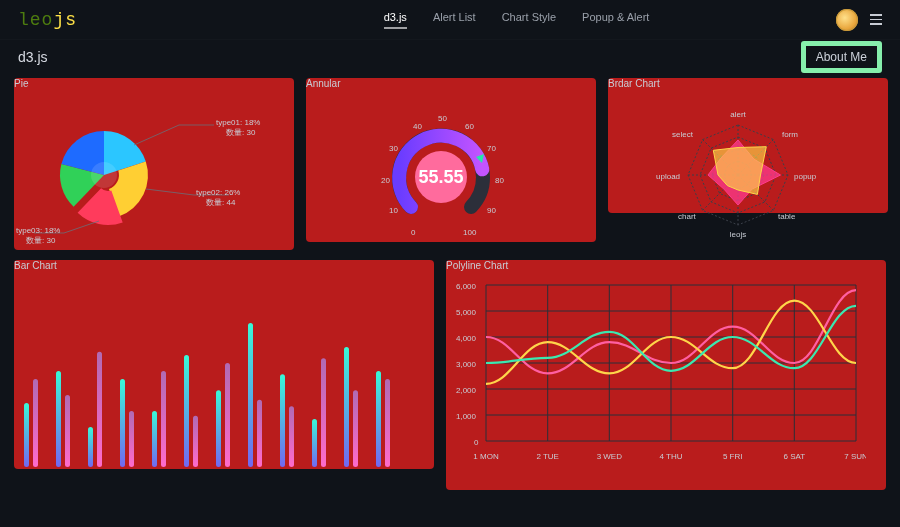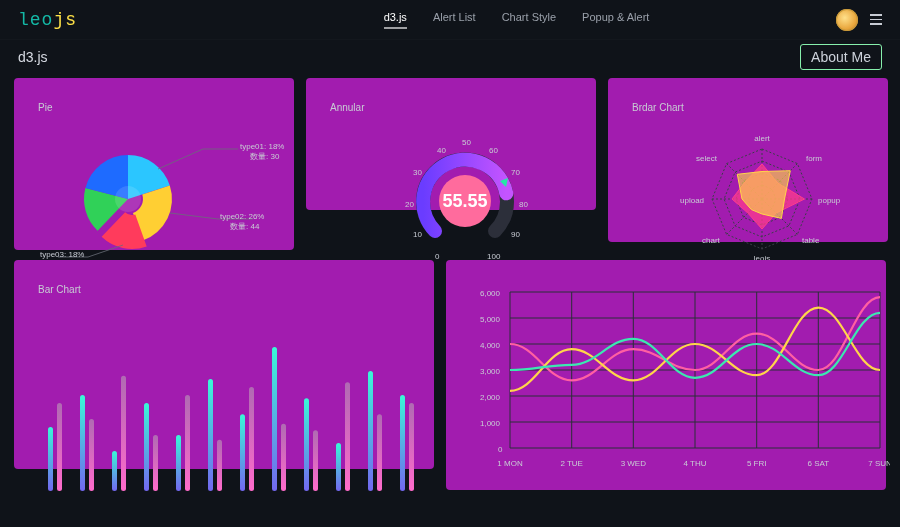--- a/index.html
+++ b/index.html
@@ -1,31 +1,31 @@
 <!DOCTYPE html>
 <html><head>
 <meta charset="utf-8">
 <style>
 *{box-sizing:border-box;margin:0;padding:0}
 body{background:#0f1319;color:#c8ccd4;font-family:-apple-system,BlinkMacSystemFont,"Segoe UI",Helvetica,Arial,sans-serif;font-size:11px;width:900px;height:527px;overflow:hidden}
 .topbar{height:40px;display:flex;align-items:center;padding:0 18px;background:#0f1319;border-bottom:1px solid rgba(255,255,255,.02)}
 .logo{font-family:"Courier New",monospace;font-size:18px;letter-spacing:1px}
-.logo .l1{color:#14b8a6}.logo .l2{color:#fde047}
+.logo .l1{color:#4d7c0f}.logo .l2{color:#fde047}
 .navs{margin-left:auto;display:flex;gap:26px;margin-right:auto;padding-left:120px}
 .nav-item{color:#9aa0aa;font-size:11px;cursor:pointer}
 .nav-item.active{color:#fff;border-bottom:2px solid rgba(255,255,255,.6);padding-bottom:4px}
 .right-area{display:flex;align-items:center;gap:12px}
 .avatar{width:22px;height:22px;border-radius:50%;background:radial-gradient(circle at 40% 40%,#ffe08a 0,#e9a63c 60%,#a5682a 100%);box-shadow:0 0 0 1px #c89a3a inset}
 .burger{display:flex;flex-direction:column;gap:3px;cursor:pointer}
 .burger span{display:block;width:12px;height:1.5px;background:#c8ccd4}
 .subhead{height:28px;display:flex;align-items:center;padding:6px 18px 0;background:#0f1319}
 .page-title{font-size:14px;color:#d6dae2}
-.about-btn{margin-left:auto;border:1px solid #86efac;color:#cdd2db;font-size:14px;padding:4px 10px;border-radius:3px;cursor:pointer;background:transparent}
+.about-btn{margin-left:auto;border:5px solid #86efac;color:#cdd2db;font-size:12px;padding:4px 10px;border-radius:3px;cursor:pointer;background:transparent}
 .grid{padding:10px 14px;display:grid;grid-template-columns:280px 290px 280px;gap:12px}
-.card{background:#a21caf;border-radius:4px;padding:24px}
+.card{background:#b91c1c;border-radius:4px;padding:0}
 .card-title{font-size:10px;color:#c8ccd4;margin-bottom:6px}
 .row2{padding:0 14px;display:grid;grid-template-columns:420px 440px;gap:12px}
 svg text{fill:#c8ccd4;font-size:8px}
 .gauge-val{font-size:18px;font-weight:700;fill:#fff}
 .bar-card{height:209px}
 .line-card{height:230px}
 </style>
 </head>
 <body>
 
@@ -74,21 +74,21 @@
       </g>
       <text x="202" y="30">type01:  18%</text>
       <text x="212" y="40">数量:  30</text>
       <text x="182" y="100">type02:  26%</text>
       <text x="192" y="110">数量:  44</text>
       <text x="2" y="138">type03:  18%</text>
       <text x="12" y="148">数量:  30</text>
     </svg>
   </div>
 
-  <div class="card" style="height:132px">
+  <div class="card" style="height:164px">
     <div class="card-title">Annular</div>
     <svg width="270" height="150">
       <defs>
         <linearGradient id="gArc" x1="0" y1="0" x2="1" y2="0">
           <stop offset="0%" stop-color="#6a3cff"></stop>
             <stop offset="100%" stop-color="#c454ff"></stop>
         </linearGradient>
       </defs>
       <g transform="translate(135,82)">
 
@@ -109,21 +109,21 @@
         <path d="M-30,30 A42,42 0 1,1 41.3,-7.7" fill="none" stroke="url(#gArc)" stroke-width="14" stroke-linecap="round"></path>
 
         <path d="M35,-20 l8,-3 l-2,9 Z" fill="#25e8a7"></path>
 
         <circle r="26" fill="#ff6b9d"></circle>
         <text class="gauge-val" x="0" y="6" text-anchor="middle">55.55</text>
       </g>
     </svg>
   </div>
 
-  <div class="card" style="height:164px">
+  <div class="card" style="height:135px">
     <div class="card-title">Brdar Chart</div>
     <svg width="260" height="150">
       <g transform="translate(130,80)">
         <g stroke="#3a3f48" stroke-dasharray="2,2" fill="none">
           <polygon points="0,-50 35.4,-35.4 50,0 35.4,35.4 0,50 -35.4,35.4 -50,0 -35.4,-35.4"></polygon>
           <polygon points="0,-38 26.9,-26.9 38,0 26.9,26.9 0,38 -26.9,26.9 -38,0 -26.9,-26.9"></polygon>
           <polygon points="0,-26 18.4,-18.4 26,0 18.4,18.4 0,26 -18.4,18.4 -26,0 -18.4,-18.4"></polygon>
           <polygon points="0,-14 9.9,-9.9 14,0 9.9,9.9 0,14 -9.9,9.9 -14,0 -9.9,-9.9"></polygon>
           <line x1="0" y1="0" x2="0" y2="-50"></line>
             <line x1="0" y1="0" x2="35.4" y2="-35.4"></line>
@@ -190,20 +190,21 @@
             <rect x="320" y="60" width="5" height="120" rx="2.5" fill="url(#barA)"></rect>
             <rect x="329" y="103.19999999999999" width="5" height="76.80000000000001" rx="2.5" fill="url(#barB)"></rect>
             <rect x="352" y="84" width="5" height="96" rx="2.5" fill="url(#barA)"></rect>
             <rect x="361" y="92" width="5" height="88" rx="2.5" fill="url(#barB)"></rect>
           </g>
       </g>
     </svg>
   </div>
 
   <div class="card line-card">
+    <div class="card-title">Polyline Chart</div>
     <svg width="420" height="200">
       <g transform="translate(40,8)">
         <g stroke="#2a2f38">
           <line x1="0" y1="0" x2="370" y2="0"></line>
             <line x1="0" y1="26" x2="370" y2="26"></line>
           <line x1="0" y1="52" x2="370" y2="52"></line>
             <line x1="0" y1="78" x2="370" y2="78"></line>
           <line x1="0" y1="104" x2="370" y2="104"></line>
             <line x1="0" y1="130" x2="370" y2="130"></line>
           <line x1="0" y1="156" x2="370" y2="156"></line>

